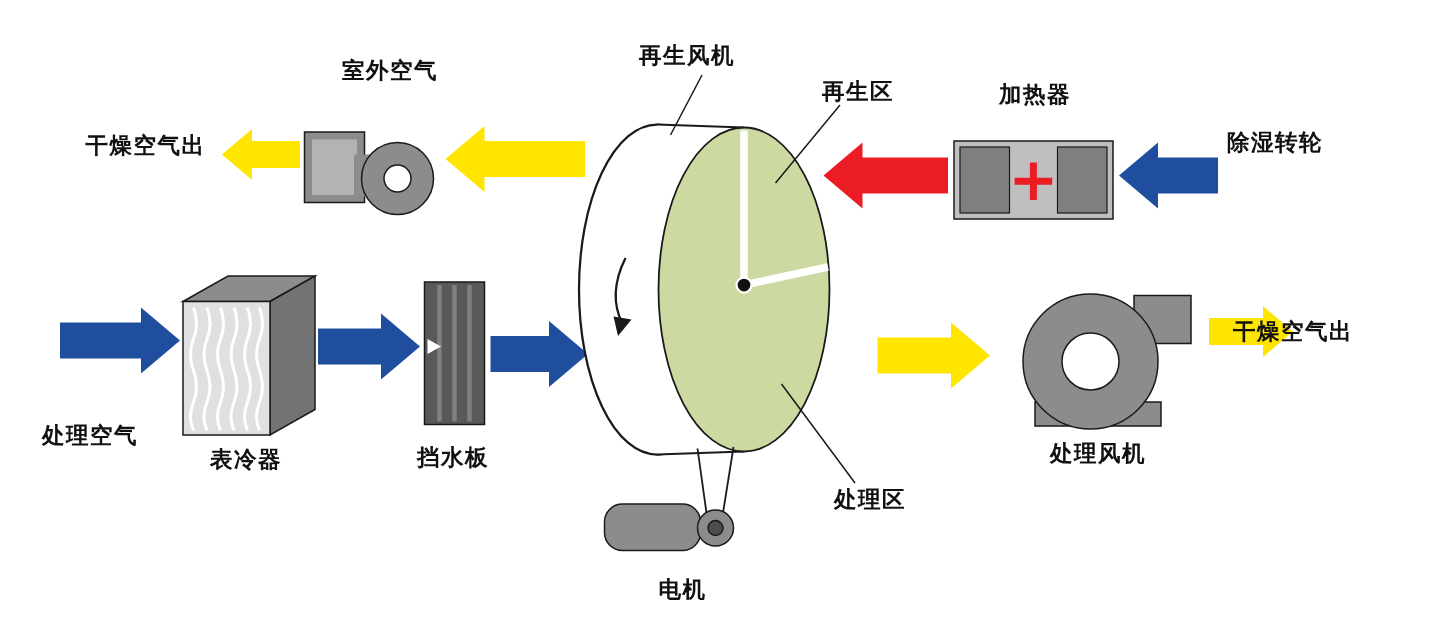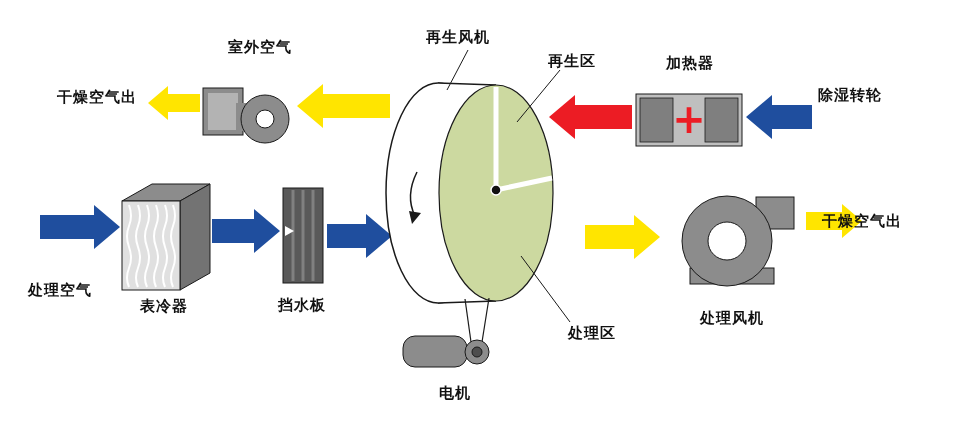--- a/index.html
+++ b/index.html
@@ -111,17 +111,17 @@
 
   <div class="lbl" style="left:57px;top:88px">干燥空气出</div>
   <div class="lbl" style="left:228px;top:38px">室外空气</div>
   <div class="lbl" style="left:426px;top:28px">再生风机</div>
   <div class="lbl" style="left:548px;top:52px">再生区</div>
   <div class="lbl" style="left:666px;top:54px">加热器</div>
   <div class="lbl" style="left:818px;top:86px">除湿转轮</div>
   <div class="lbl" style="left:28px;top:281px">处理空气</div>
   <div class="lbl" style="left:140px;top:297px">表冷器</div>
   <div class="lbl" style="left:278px;top:296px">挡水板</div>
-  <div class="lbl" style="left:568px;top:324px">处理区</div>
+  <div class="lbl" style="left:556px;top:324px">处理区</div>
   <div class="lbl" style="left:439px;top:384px">电机</div>
-  <div class="lbl" style="left:700px;top:309px">处理风机</div>
+  <div class="lbl" style="left:700px;top:293px">处理风机</div>
   <div class="lbl" style="left:822px;top:212px">干燥空气出</div>
 </div>
 
 </body></html>

